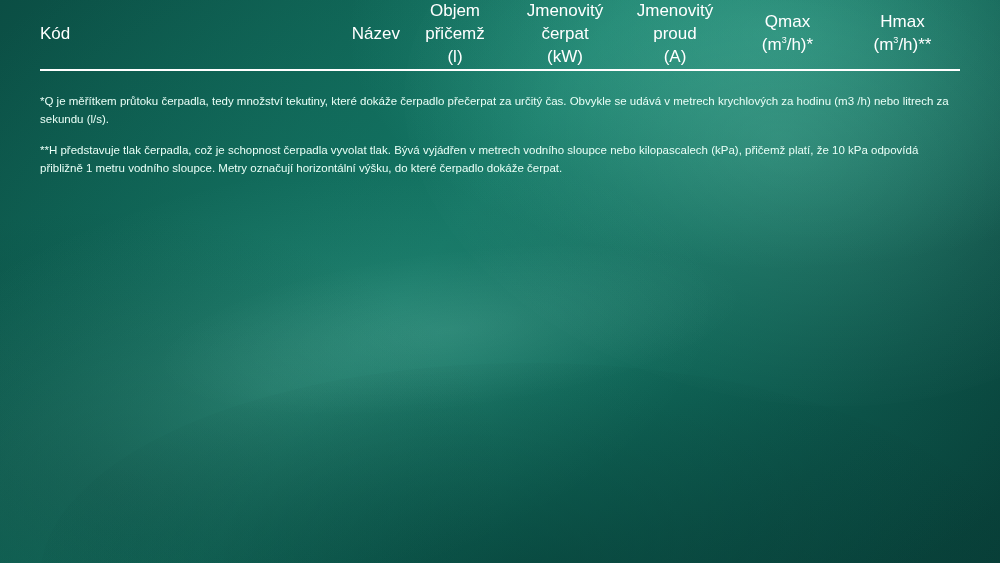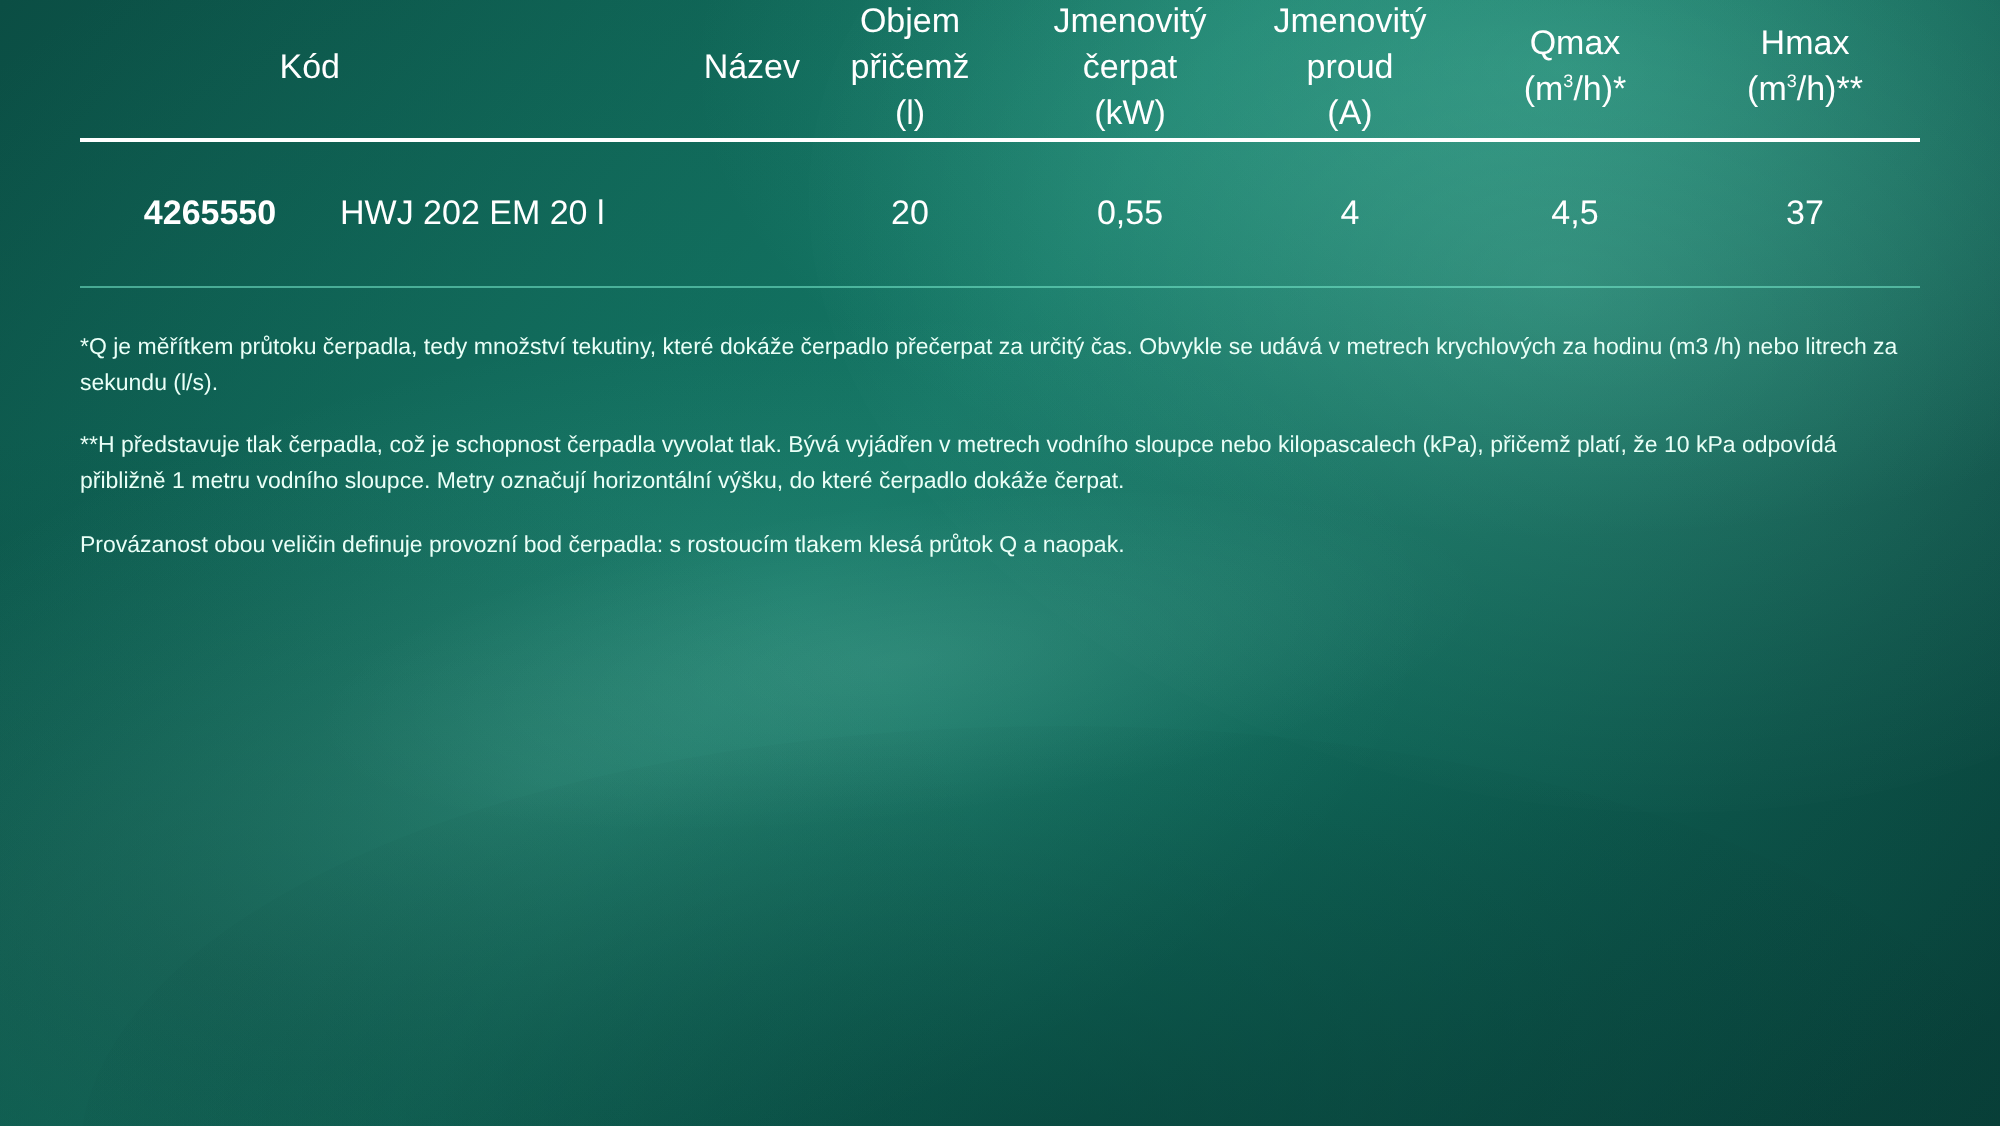--- a/index.html
+++ b/index.html
@@ -109,21 +109,21 @@
   }
   td.code {
     font-weight: bold;
     font-size: 17px;
   }
   td.name {
     text-align: left;
     padding-left: 10px;
     font-size: 17px;
   }
-  thead th.code-h { text-align: right; margin-top: 24px; }
+  thead th.code-h { text-align: left; margin-top: 24px; }
   thead th.name-h { text-align: right; }
 
   .notes {
     width: 920px;
     margin: 0 auto;
     padding-top: 22px;
   }
   .notes p {
     margin: 0 0 14px 0;
     font-size: 11.5px;
@@ -181,32 +181,22 @@
             <span class="hl">Qmax</span>
             <span class="hl"><span>(m</span><sup>3</sup><span>/h)*</span></span>
           </th>
           <th>
             <span class="hl">Hmax</span>
             <span class="hl"><span>(m</span><sup>3</sup><span>/h)**</span></span>
           </th>
         </tr>
       </thead>
       <tbody>
-        <tr>
-          <td class="code">4265550</td>
-          <td class="name">HWJ 202 EM 20 l</td>
-          <td>20</td>
-          <td>0,55</td>
-          <td>4</td>
-          <td>4,5</td>
-          <td>37</td>
-        </tr>
       </tbody>
     </table>
 
     <div class="notes">
       <p>*Q je měřítkem průtoku čerpadla, tedy množství tekutiny, které dokáže čerpadlo přečerpat za určitý čas. Obvykle se udává v metrech krychlových za hodinu (m3 /h) nebo litrech za sekundu (l/s).</p>
       <p>**H představuje tlak čerpadla, což je schopnost čerpadla vyvolat tlak. Bývá vyjádřen v metrech vodního sloupce nebo kilopascalech (kPa), přičemž platí, že 10 kPa odpovídá přibližně 1 metru vodního sloupce. Metry označují horizontální výšku, do které čerpadlo dokáže čerpat.</p>
-      <p>Provázanost obou veličin definuje provozní bod čerpadla: s rostoucím tlakem klesá průtok Q a naopak.</p>
     </div>
 
   </div>
 </div>
 
 </body></html>

